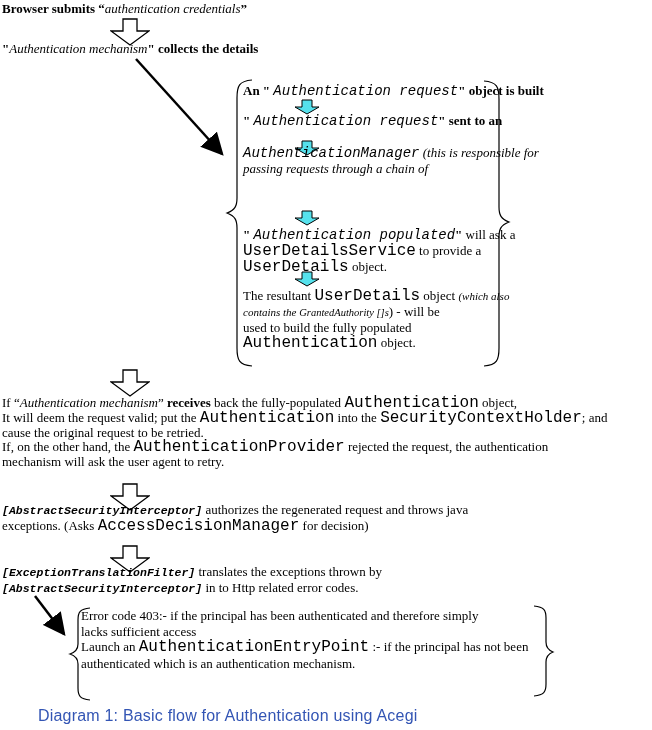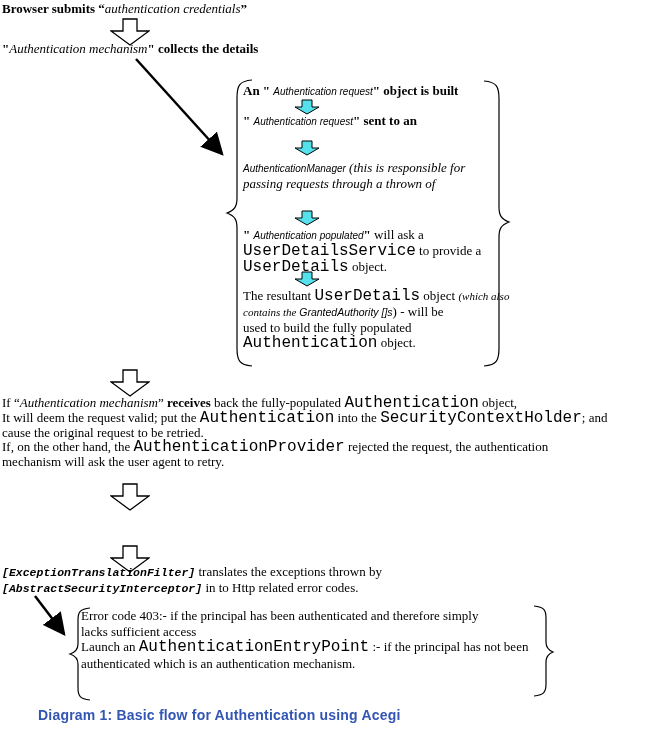--- a/index.html
+++ b/index.html
@@ -12,25 +12,25 @@
   p{margin:0;}
   .para{line-height:15px;white-space:nowrap;}
   .wide{line-height:14.8px;}
   .err{line-height:15.6px;}
   
   .r-n{}
   .r-b{font-weight:bold;}
   .r-i{font-style:italic;}
   .r-is{font-style:italic;font-size:11px;}
   .r-m{font-family:"Liberation Mono",monospace;font-size:16px;}
-  .r-mi{font-family:Liberation Sans, sans-serif;font-style:italic;font-size:10px;margin-top:29px;}
-  .r-mis{font-family:Liberation Sans, sans-serif;font-style:italic;font-size:10.5px;}
+  .r-mi{font-family:Liberation Mono, monospace;font-style:italic;font-size:14px;margin-top:29px;}
+  .r-mis{font-family:Liberation Serif, serif;font-style:italic;font-size:10.5px;}
   .r-mbi{font-family:"Liberation Mono",monospace;font-style:italic;font-weight:bold;font-size:11.5px;}
   .caption{
-    font-family:"Liberation Sans",sans-serif;font-weight:bold;font-size:14px;
+    font-family:"Liberation Sans",sans-serif;font-weight:normal;font-size:16px;
     color:var(--caption-text,#3355b4);letter-spacing:.2px;white-space:nowrap;
   }
   svg{display:block;}
   .brace path{fill:none;stroke:var(--ink,#000);stroke-width:1.2;}
   .flowArrow polygon{fill:#ffffff;stroke:var(--ink,#000);stroke-width:1.3;stroke-linejoin:miter;}
   .stepArrow polygon{fill:var(--step-arrow-fill,#55e1ec);stroke:var(--ink,#000);stroke-width:1;}
   .pointer line{stroke:var(--ink,#000);stroke-width:2.5;}
   .pointer .head{fill:var(--ink,#000);}
 </style>
 </head>
@@ -67,21 +67,21 @@
   <svg class="abs stepArrow" style="left:294px;top:99px;" width="26" height="16" viewBox="0 0 26 16">
     <polygon points="8,1 18,1 18,8 25,8 13,15 1,8 8,8"></polygon>
   </svg>
 
   <p class="abs para" style="left:243px;top:113px;"><span class="r-b">" </span><span class="r-mi">Authentication request</span><span class="r-b">" sent to an</span><br></p>
 
   <svg class="abs stepArrow" style="left:294px;top:140px;" width="26" height="16" viewBox="0 0 26 16">
     <polygon points="8,1 18,1 18,8 25,8 13,15 1,8 8,8"></polygon>
   </svg>
 
-  <p class="abs para" style="left:243px;top:160px;"><span class="r-mi">AuthenticationManager</span><span class="r-i"> (this is responsible for</span><br><span class="r-i">passing requests through a thrown of</span><br></p>
+  <p class="abs para" style="left:243px;top:145px;"><span class="r-mi">AuthenticationManager</span><span class="r-i"> (this is responsible for</span><br><span class="r-i">passing requests through a chain of</span><br></p>
 
   <svg class="abs stepArrow" style="left:294px;top:210px;" width="26" height="16" viewBox="0 0 26 16">
     <polygon points="8,1 18,1 18,8 25,8 13,15 1,8 8,8"></polygon>
   </svg>
 
   <p class="abs para" style="left:243px;top:227px;"><span class="r-b">" </span><span class="r-mi">Authentication populated</span><span class="r-b">"</span><span class="r-n"> will ask a</span><br><span class="r-m">UserDetailsService</span><span class="r-n"> to provide a</span><br><span class="r-m">UserDetails</span><span class="r-n"> object.</span></p>
 
   <svg class="abs stepArrow" style="left:294px;top:271px;" width="26" height="16" viewBox="0 0 26 16">
     <polygon points="8,1 18,1 18,8 25,8 13,15 1,8 8,8"></polygon>
   </svg>
@@ -91,20 +91,21 @@
   <svg class="abs flowArrow" style="left:110px;top:369px;" width="40" height="28" viewBox="0 0 40 28">
     <polygon points="13,1 27,1 27,13 39,13 20,27 1,13 13,13"></polygon>
   </svg>
 
   <p class="abs para wide" style="left:2px;top:396px;"><span class="r-n">If “</span><span class="r-i">Authentication mechanism</span><span class="r-n">” </span><span class="r-b">receives</span><span class="r-n"> back the fully-populated </span><span class="r-m">Authentication</span><span class="r-n"> object,</span><br><span class="r-n">It will deem the request valid; put the </span><span class="r-m">Authentication</span><span class="r-n"> into the </span><span class="r-m">SecurityContextHolder</span><span class="r-n">; and</span><br><span class="r-n">cause the original request to be retried.</span><br><span class="r-n">If, on the other hand, the </span><span class="r-m">AuthenticationProvider</span><span class="r-n"> rejected the request, the authentication</span><br><span class="r-n">mechanism will ask the user agent to retry.</span></p>
 
   <svg class="abs flowArrow" style="left:110px;top:483px;" width="40" height="28" viewBox="0 0 40 28">
     <polygon points="13,1 27,1 27,13 39,13 20,27 1,13 13,13"></polygon>
   </svg>
 
+  <p class="abs para wide" style="left:2px;top:503px;"><span class="r-mbi">[AbstractSecurityInterceptor]</span><span class="r-n"> authorizes the regenerated request and throws java</span><br><span class="r-n">exceptions. (Asks </span><span class="r-m">AccessDecisionManager</span><span class="r-n"> for decision)</span></p>
 
   <svg class="abs flowArrow" style="left:110px;top:545px;" width="40" height="28" viewBox="0 0 40 28">
     <polygon points="13,1 27,1 27,13 39,13 20,27 1,13 13,13"></polygon>
   </svg>
 
   <p class="abs para wide" style="left:2px;top:565px;"><span class="r-mbi">[ExceptionTranslationFilter]</span><span class="r-n"> translates the exceptions thrown by</span><br><span class="r-mbi">[AbstractSecurityInterceptor]</span><span class="r-n"> in to Http related error codes.</span></p>
 
   <svg class="abs pointer" style="left:28px;top:592px;" width="48" height="52" viewBox="0 0 48 52">
     <defs>
       <marker id="ah2" markerWidth="10" markerHeight="9" refX="8" refY="4.5" orient="auto">

